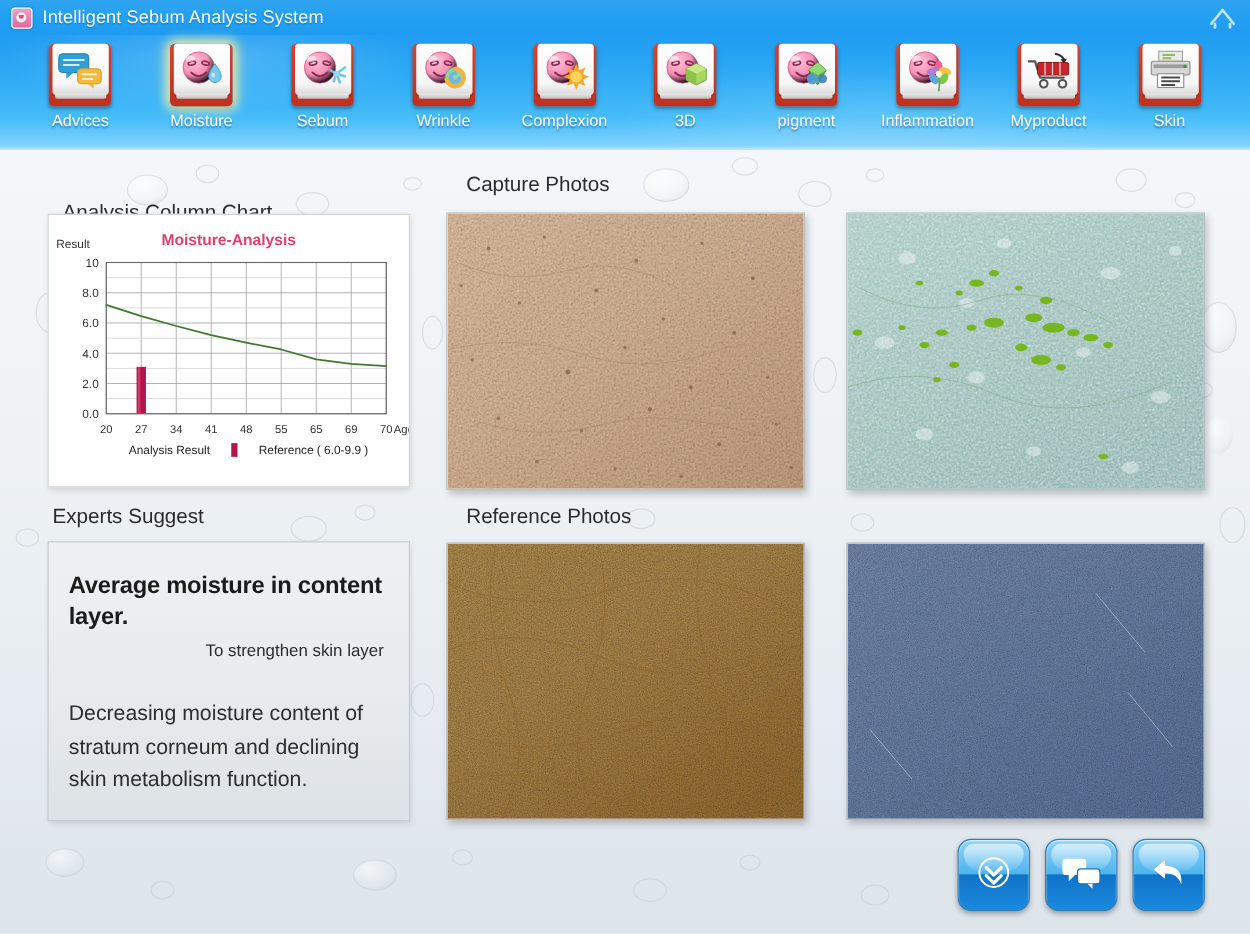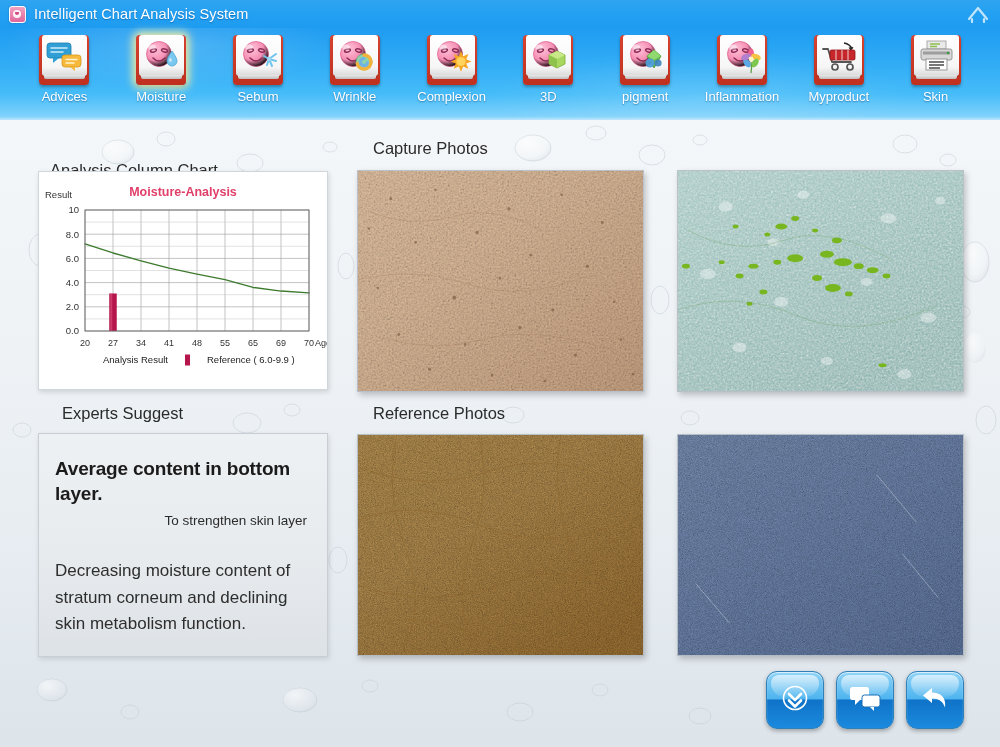--- a/index.html
+++ b/index.html
@@ -94,21 +94,21 @@
     text-shadow: 0 1px 1.5px rgba(0,70,130,.55);
     white-space: nowrap;
   }
 
   
   .sec-title {
     position: absolute; color: #2b2b2b; font-size: 16.5px; z-index: 3;
   }
   #t-chart    { left: 50px;  top: 139px; margin-top: 22px; }
   #t-capture  { left: 373px; top: 139px; }
-  #t-experts  { left: 62px;  top: 404px; }
+  #t-experts  { left: 42px;  top: 404px; }
   #t-ref      { left: 373px; top: 404px; }
 
   
   .chart-card {
     position: absolute; left: 38px; top: 171px; width: 290px; height: 219px;
     background: #ffffff; border: 1px solid #cfd6dc;
     box-shadow: 1px 2px 5px rgba(0,0,0,.14); z-index: 3;
   }
   .chart-card svg { display: block; }
 
@@ -215,21 +215,21 @@
   </g>
   <g fill="#ffffff" opacity=".5">
     <ellipse cx="175" cy="520" rx="28" ry="20"></ellipse>
     <ellipse cx="268" cy="588" rx="22" ry="16"></ellipse>
     <ellipse cx="128" cy="610" rx="18" ry="13"></ellipse>
   </g>
 </svg>
 
 <div class="titlebar">
   <div class="app-logo"></div>
-  <div class="app-title">Intelligent Chart Analysis System</div>
+  <div class="app-title">Intelligent Sebum Analysis System</div>
   <div class="home-btn">
     <svg width="22" height="18" viewBox="0 0 22 18">
       <path d="M2 14 L11 3 L20 14" fill="none" stroke="#bfe4fb" stroke-width="2.2" stroke-linecap="round" stroke-linejoin="round"></path>
       <path d="M5 14 L5 17 M17 14 L17 17" stroke="#bfe4fb" stroke-width="2.2" stroke-linecap="round"></path>
     </svg>
   </div>
 </div>
 
 <div class="toolbar">
   <div class="tb-items" id="tb-items">
@@ -533,21 +533,21 @@
       <text x="242" y="174" text-anchor="middle" font-family="Liberation Sans, sans-serif" font-size="9" fill="#333">69</text>
       <text x="270" y="174" text-anchor="middle" font-family="Liberation Sans, sans-serif" font-size="9" fill="#333">70</text>
       <text x="284" y="174" text-anchor="middle" font-family="Liberation Sans, sans-serif" font-size="9" fill="#333">Age</text>
       <text x="64" y="191" font-family="Liberation Sans, sans-serif" font-size="9.5" fill="#222">Analysis Result</text>
       <rect x="146" y="182.5" width="5" height="11" fill="#b5154a"></rect>
       <text x="168" y="191" font-family="Liberation Sans, sans-serif" font-size="9.5" fill="#222">Reference ( 6.0-9.9 )</text>
     </svg>
 </div>
 
 <div class="experts-card">
-  <div class="exp-head">Average content in bottom layer.</div>
+  <div class="exp-head">Average moisture in content layer.</div>
   <div class="exp-sub">To strengthen skin layer</div>
   <div class="exp-body">Decreasing moisture content of stratum corneum and declining skin metabolism function.</div>
 </div>
 
 <div class="photo" id="cap1">
   <svg viewBox="0 0 287 222" preserveAspectRatio="none">
     <defs>
       <linearGradient id="skinA" x1="0" y1="0" x2="1" y2="1">
         <stop offset="0%" stop-color="#e3c3a4"></stop>
         <stop offset="40%" stop-color="#dcbb9b"></stop>

